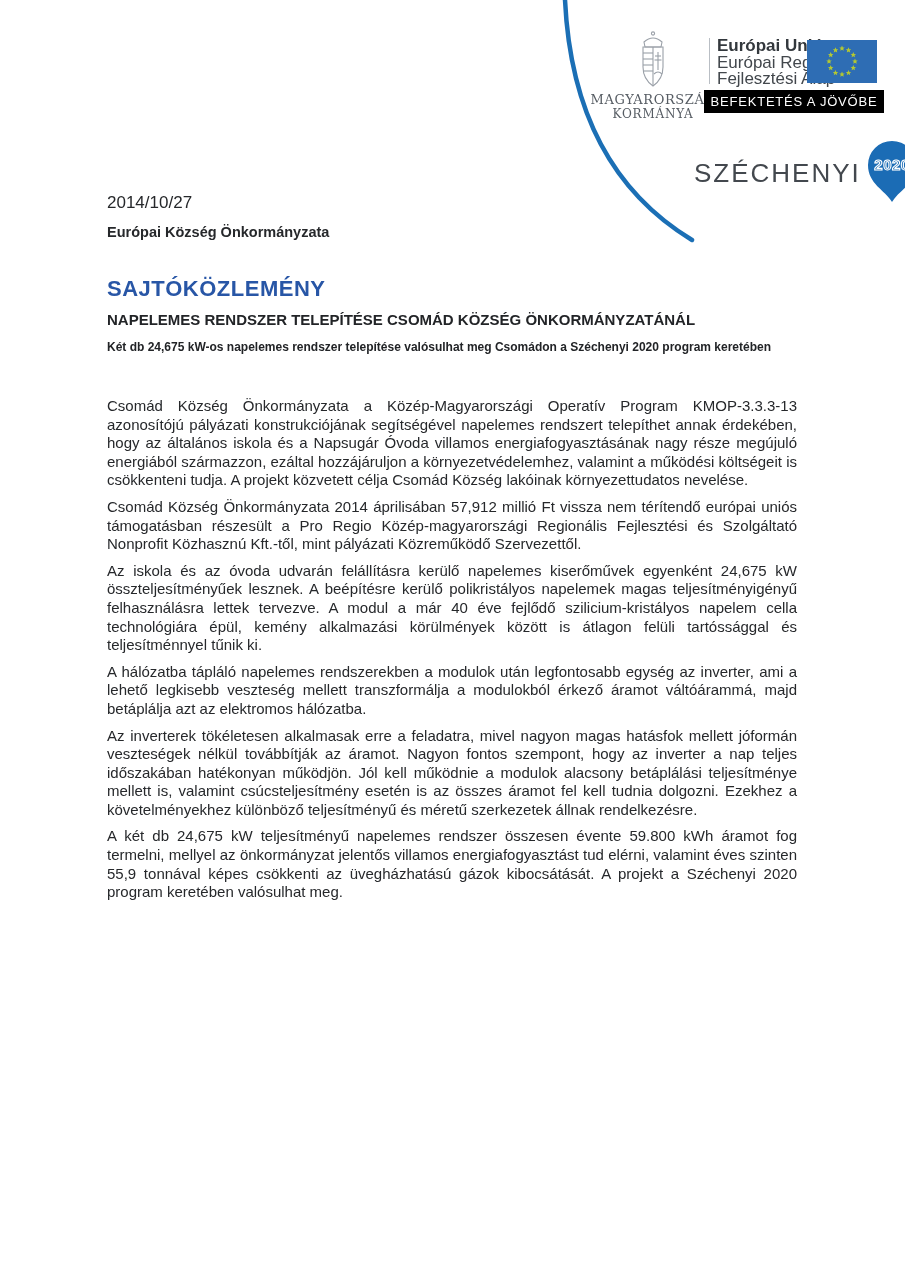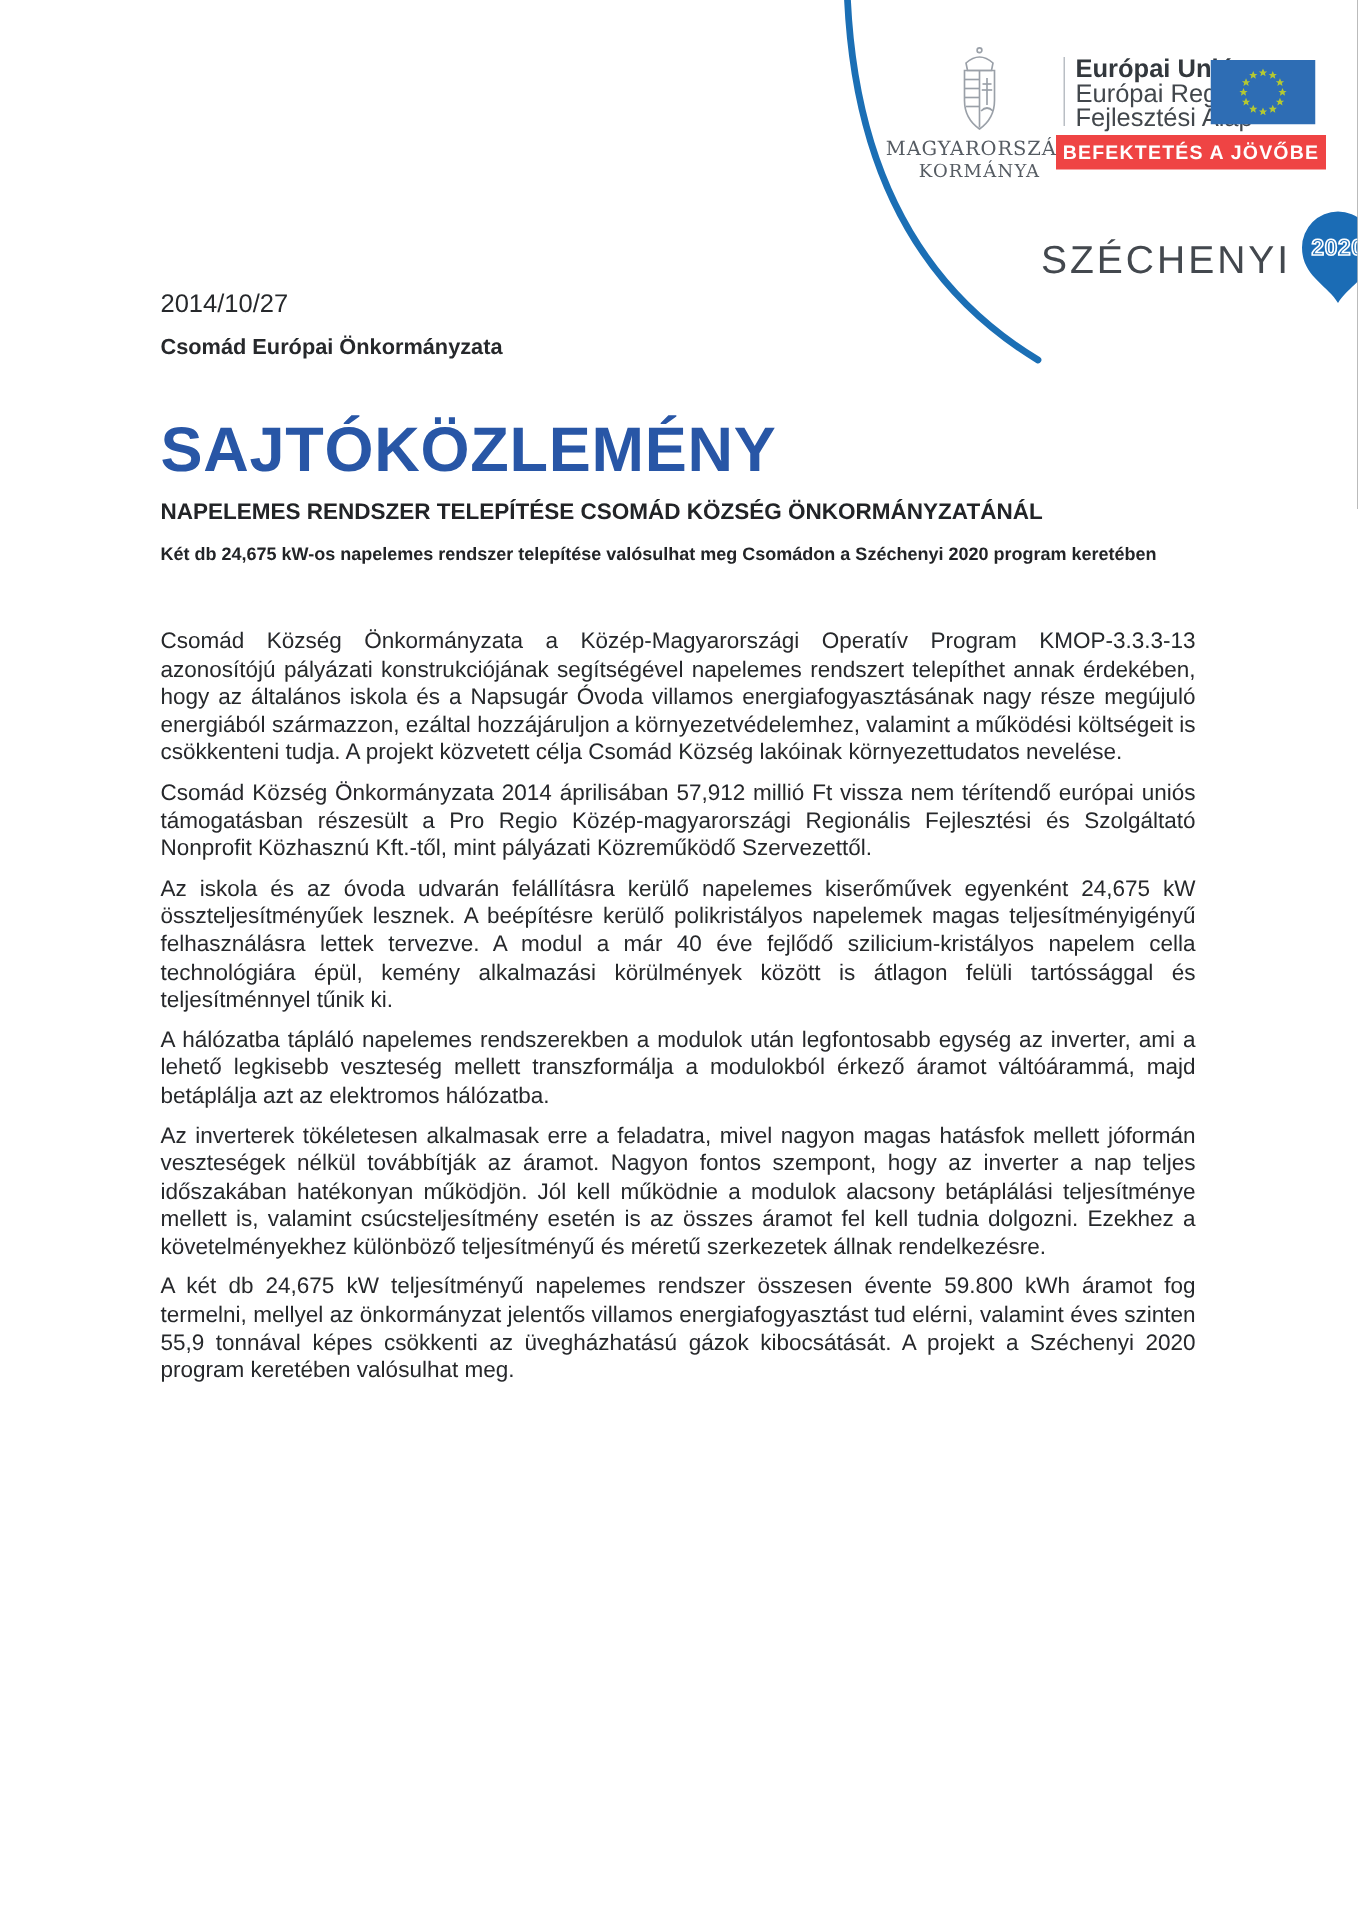--- a/index.html
+++ b/index.html
@@ -19,36 +19,36 @@
   .gov-logo svg{display:block;margin:0 auto;}
   .gov-line1{font-family:"DejaVu Serif","Liberation Serif",serif;font-size:13px;letter-spacing:0.6px;color:#565c63;margin-top:2px;}
   .gov-line2{font-family:"DejaVu Serif","Liberation Serif",serif;font-size:12px;letter-spacing:0.8px;color:#565c63;}
   
   .eu-divider{position:absolute;left:709px;top:38px;width:1px;height:46px;background:#b9bec4;}
   .eu-text{position:absolute;left:717px;top:38px;font-size:17px;line-height:16.5px;color:#42474c;}
   .eu-text .eu-bold{font-weight:bold;color:#33383d;}
   .eu-flag{position:absolute;left:807px;top:40px;}
   .banner{
     position:absolute;left:704px;top:90px;width:180px;height:23px;
-    background:#ef4444;color:#ffffff;font-weight:bold;font-size:13px;
+    background:#000000;color:#ffffff;font-weight:normal;font-size:13px;
     letter-spacing:0.8px;display:flex;align-items:center;justify-content:center;
   }
   
   .szechenyi{position:absolute;left:694px;top:140px;display:flex;align-items:center;}
   .sz-text{
     font-weight:normal;font-size:26px;letter-spacing:2px;color:#43484e;
     line-height:62px;
   }
   .szechenyi svg{margin-left:4px;}
   
   .content{position:absolute;left:107px;top:193px;width:690px;}
   .date{font-size:17px;margin:0 0 11px 0;}
   .org{font-size:14.5px;font-weight:bold;margin:0 0 36px 0;}
   .content h1{
-    margin:0 0 9px 0;font-size:42px;font-weight:bold;color:#2856a6;
+    margin:0 0 9px 0;font-size:22px;font-weight:bold;color:#2856a6;
     letter-spacing:0.5px;
   }
   .content h2{margin:0 0 10px 0;font-size:15px;font-weight:bold;color:#222427;}
   .content h3{
     margin:0 0 40px 0;font-size:12px;font-weight:bold;color:#222427;
     line-height:19px;text-align:justify;
   }
   .content p{
     margin:0 0 8px 0;font-size:15px;line-height:18.6px;
     text-align:justify;color:#26282b;
@@ -118,21 +118,21 @@
     <span class="sz-text">SZÉCHENYI</span>
     <svg width="82" height="66" viewBox="0 0 82 66">
       <ellipse cx="56" cy="53" rx="12" ry="4.5" transform="rotate(-38 56 53)" fill="#b5b5b5"></ellipse>
       <path d="M27,62 C20,50 3,44 3,25 A24,24 0 1 1 51,25 C51,44 34,50 27,62 Z" fill="#1b6cb5"></path>
       <text x="27" y="30" text-anchor="middle" font-family="Liberation Sans, sans-serif" font-size="15" font-weight="bold" fill="none" stroke="#ffffff" stroke-width="1.1" letter-spacing="0.5">2020</text>
     </svg>
   </div>
 
   <div class="content">
     <div class="date">2014/10/27</div>
-    <div class="org">Csomád Európai Önkormányzata</div>
+    <div class="org">Európai Község Önkormányzata</div>
     <h1>SAJTÓKÖZLEMÉNY</h1>
     <h2>NAPELEMES RENDSZER TELEPÍTÉSE CSOMÁD KÖZSÉG ÖNKORMÁNYZATÁNÁL</h2>
     <h3>Két db 24,675 kW-os napelemes rendszer telepítése valósulhat meg Csomádon a Széchenyi 2020 program keretében</h3>
     <p>Csomád Község Önkormányzata a Közép-Magyarországi Operatív Program KMOP-3.3.3-13 azonosítójú pályázati konstrukciójának segítségével napelemes rendszert telepíthet annak érdekében, hogy az általános iskola és a Napsugár Óvoda villamos energiafogyasztásának nagy része megújuló energiából származzon, ezáltal hozzájáruljon a környezetvédelemhez, valamint a működési költségeit is csökkenteni tudja. A projekt közvetett célja Csomád Község lakóinak környezettudatos nevelése.</p>
     <p>Csomád Község Önkormányzata 2014 áprilisában 57,912 millió Ft vissza nem térítendő európai uniós támogatásban részesült a Pro Regio Közép-magyarországi Regionális Fejlesztési és Szolgáltató Nonprofit Közhasznú Kft.-től, mint pályázati Közreműködő Szervezettől.</p>
     <p>Az iskola és az óvoda udvarán felállításra kerülő napelemes kiserőművek egyenként 24,675 kW összteljesítményűek lesznek. A beépítésre kerülő polikristályos napelemek magas teljesítményigényű felhasználásra lettek tervezve. A modul a már 40 éve fejlődő szilicium-kristályos napelem cella technológiára épül, kemény alkalmazási körülmények között is átlagon felüli tartóssággal és teljesítménnyel tűnik ki.</p>
     <p>A hálózatba tápláló napelemes rendszerekben a modulok után legfontosabb egység az inverter, ami a lehető legkisebb veszteség mellett transzformálja a modulokból érkező áramot váltóárammá, majd betáplálja azt az elektromos hálózatba.</p>
     <p>Az inverterek tökéletesen alkalmasak erre a feladatra, mivel nagyon magas hatásfok mellett jóformán veszteségek nélkül továbbítják az áramot. Nagyon fontos szempont, hogy az inverter a nap teljes időszakában hatékonyan működjön. Jól kell működnie a modulok alacsony betáplálási teljesítménye mellett is, valamint csúcsteljesítmény esetén is az összes áramot fel kell tudnia dolgozni. Ezekhez a követelményekhez különböző teljesítményű és méretű szerkezetek állnak rendelkezésre.</p>
     <p>A két db 24,675 kW teljesítményű napelemes rendszer összesen évente 59.800 kWh áramot fog termelni, mellyel az önkormányzat jelentős villamos energiafogyasztást tud elérni, valamint éves szinten 55,9 tonnával képes csökkenti az üvegházhatású gázok kibocsátását. A projekt a Széchenyi 2020 program keretében valósulhat meg.</p>
   </div>

